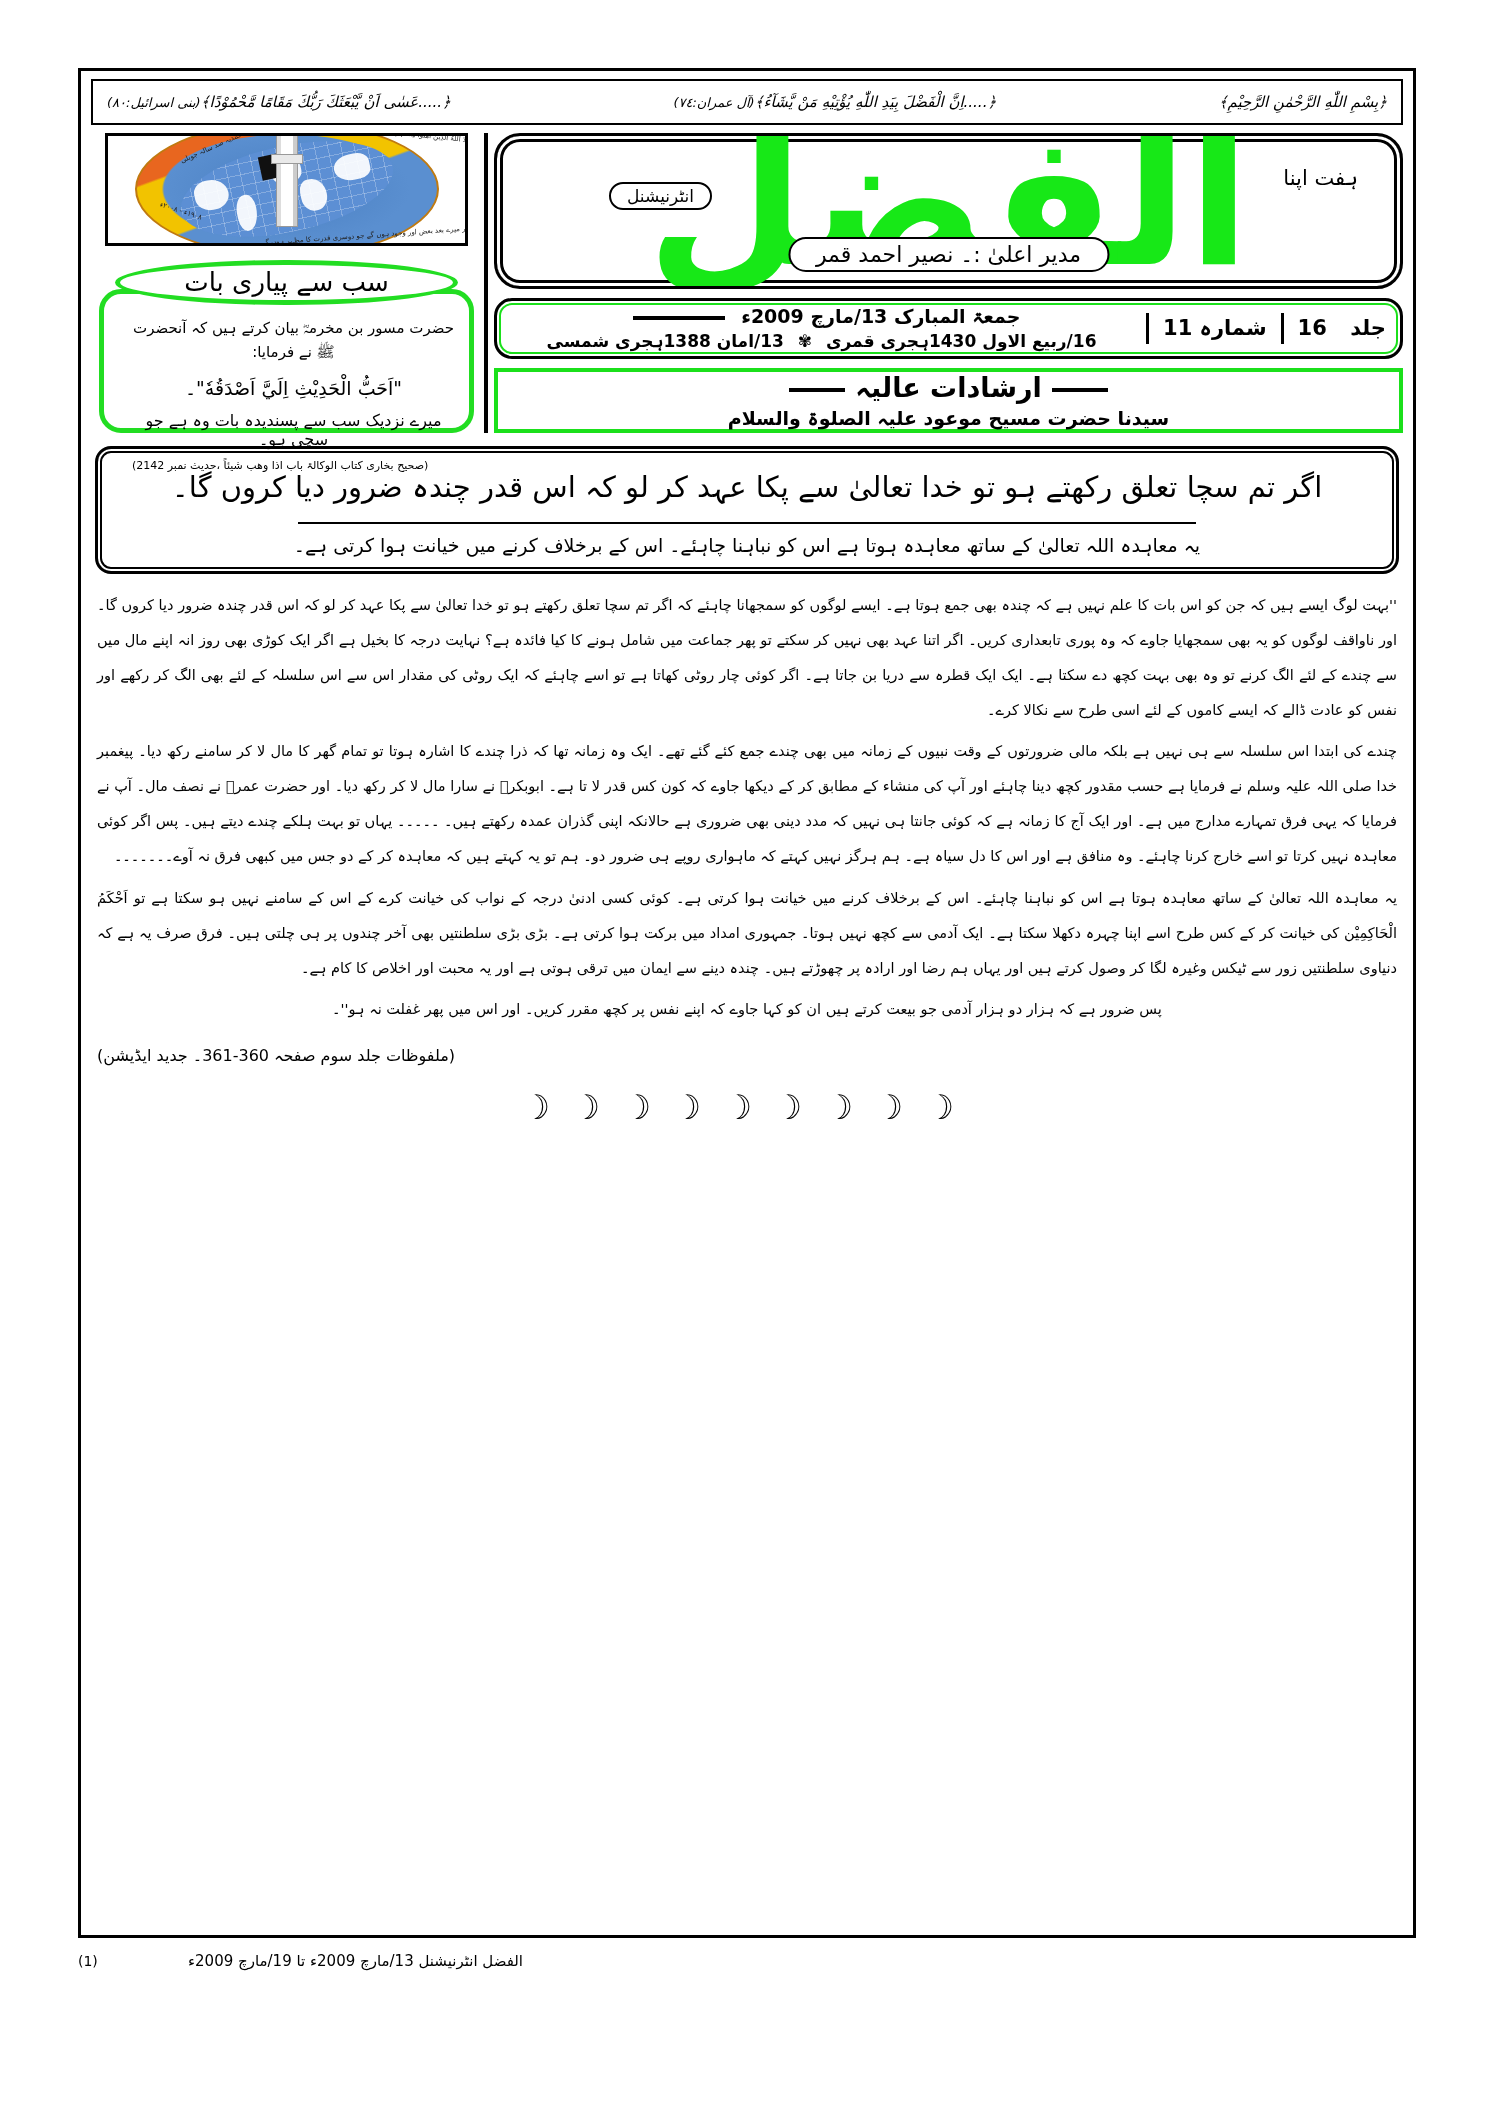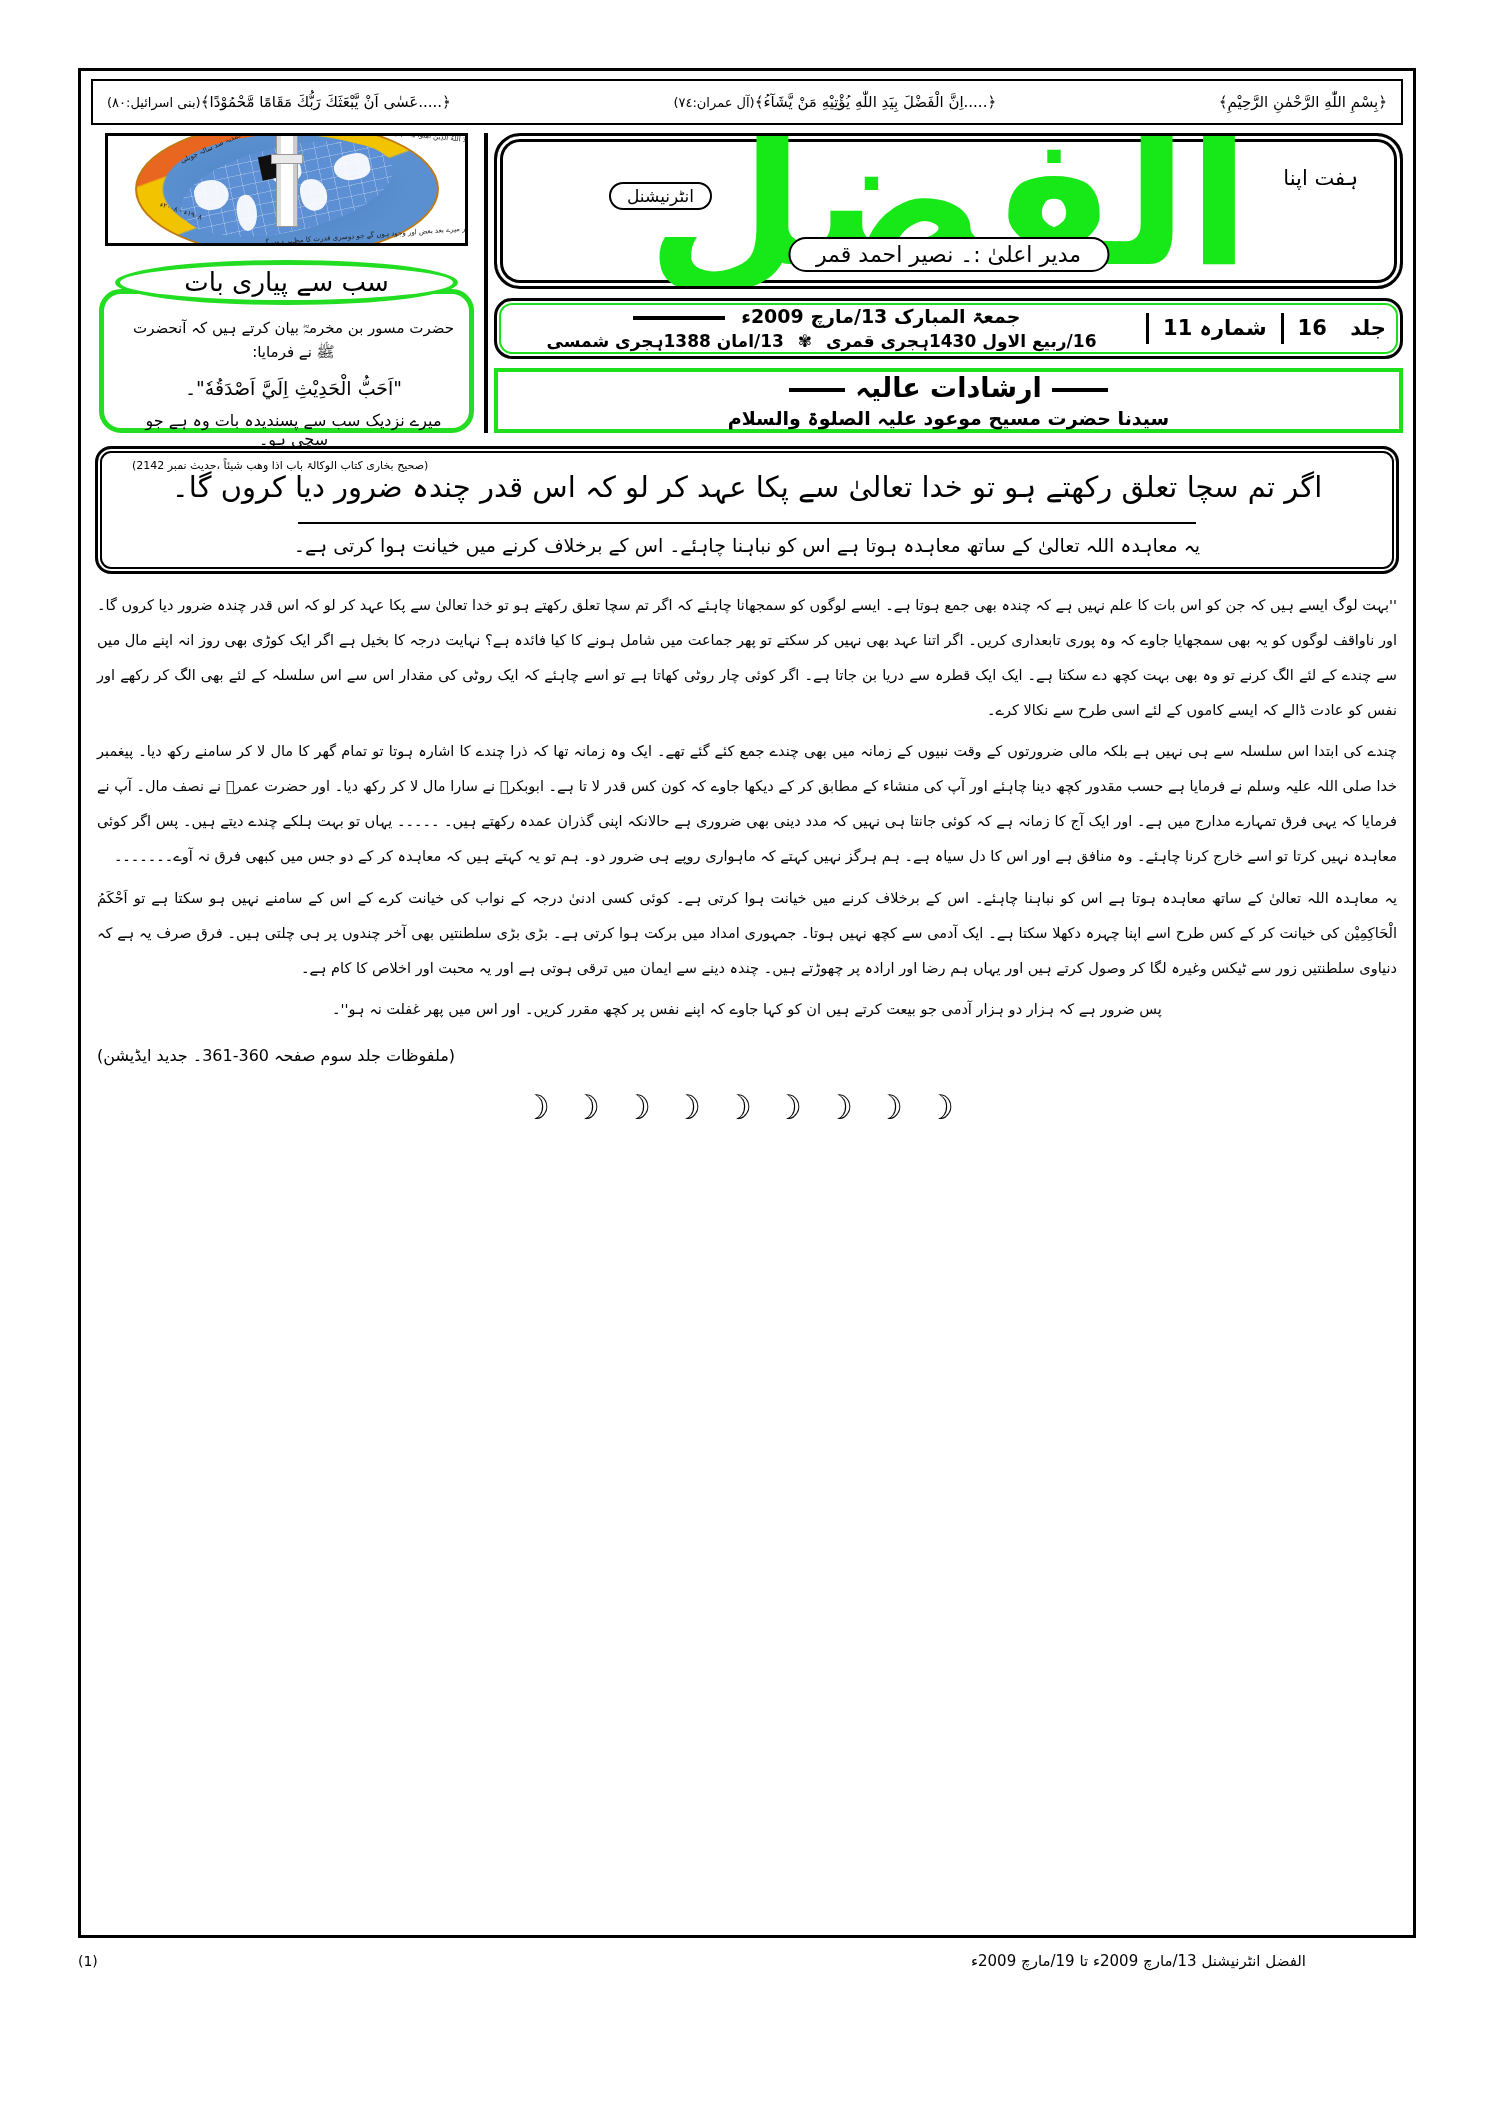--- a/index.html
+++ b/index.html
@@ -27,21 +27,21 @@
     height:46px;
     display:flex;
     align-items:center;
     justify-content:space-between;
     padding:0 14px;
     box-sizing:border-box;
     font-family:"DejaVu Sans",sans-serif;
     font-size:15px;
     direction:rtl;
   }
-  .quran-row span{white-space:nowrap;}
+  .quran-row span{white-space:nowrap;font-style:italic;}
   .q-ref{font-size:13px;}
 
   
   .masthead{
     display:flex;
     flex-direction:row;
     margin-top:8px;
     height:300px;
   }
   .mast-left{
@@ -279,21 +279,21 @@
 
   
   .footer{
     position:absolute;
     left:78px;top:1952px;width:1338px;
     display:flex;
     align-items:center;
     direction:ltr;
   }
   .footer .pageno{font-size:14px;width:110px;}
-  .footer .fcenter{flex:1;text-align:right;font-size:15px;direction:rtl;}
+  .footer .fcenter{flex:1;text-align:left;font-size:15px;direction:rtl;}
   .footer .fright{width:110px;}
 </style>
 </head>
 <body>
 
 <div class="page">
 <div class="inner-pad">
 
   <div class="quran-row">
     <span>﴿بِسْمِ اللّٰهِ الرَّحْمٰنِ الرَّحِيْمِ﴾</span>

